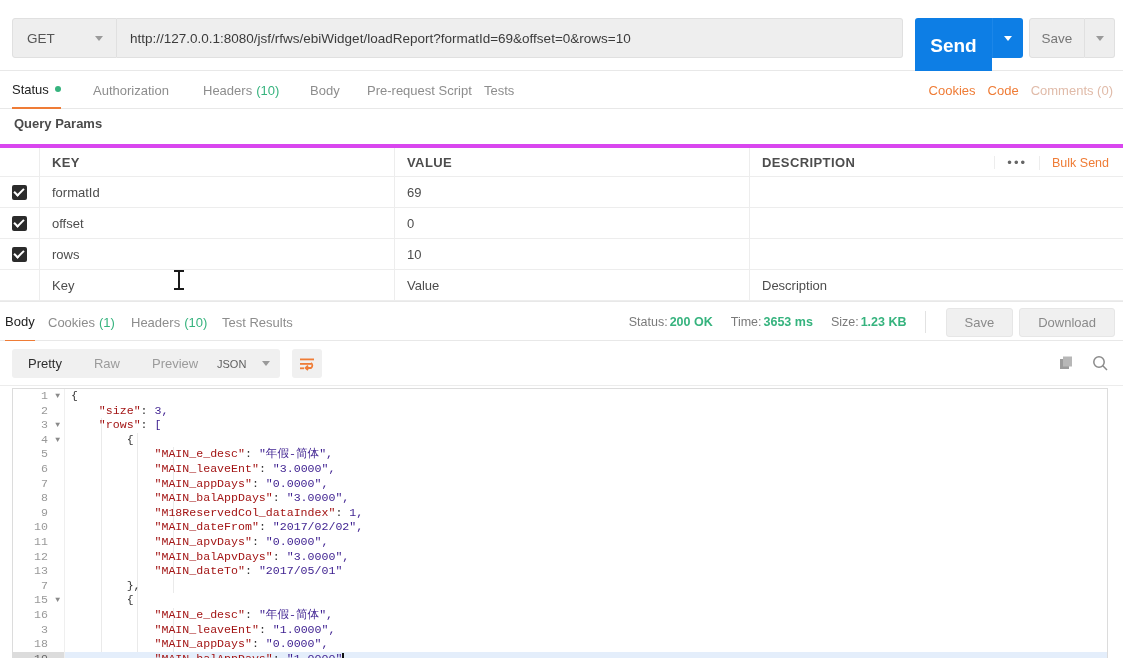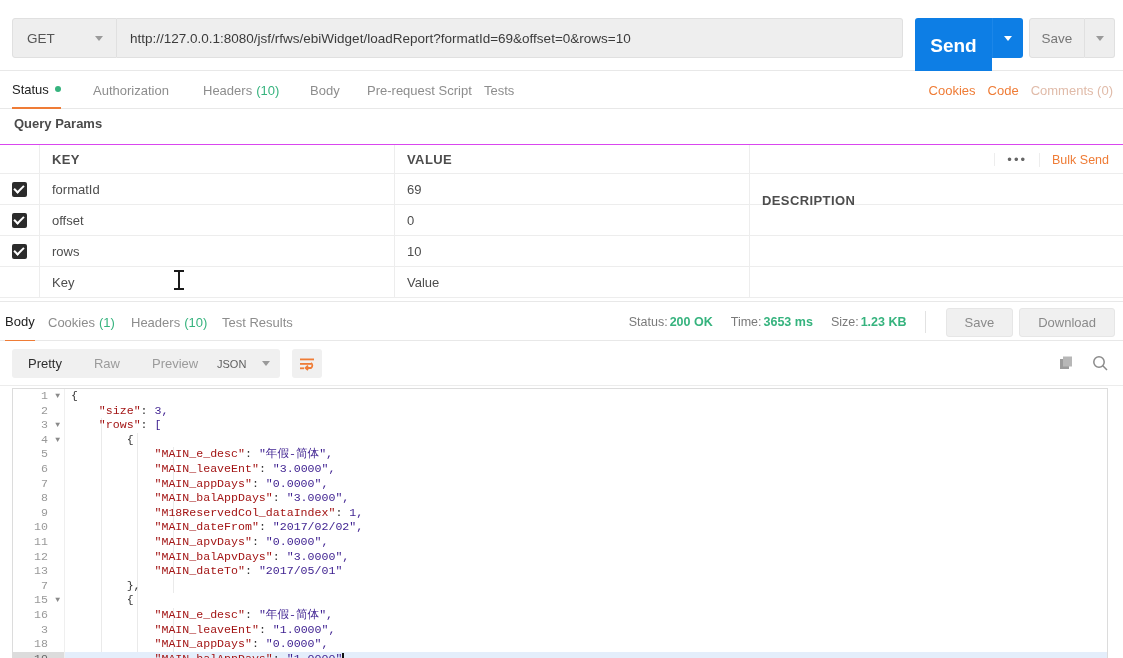--- a/index.html
+++ b/index.html
@@ -85,29 +85,29 @@
   .lnk-cookies, .lnk-code { color: #ef7c36; cursor: pointer; }
   .lnk-comments { color: #e0bba9; cursor: pointer; }
 
   
   .qp-title {
     position: absolute; left: 14px; top: 116px; font-size: 13px;
     color: #4b4b4b; font-weight: bold;
   }
   .ptable {
     position: absolute; left: 0; top: 144px; width: 1123px;
-    border-top: 1px solid #d946ef;
+    border-top: 4px solid #d946ef;
   }
   .prow { display: flex; height: 31px; border-bottom: 1px solid #ededed; }
   .prow.head { height: 29px; }
   .pcell { display: flex; align-items: center; height: 100%; }
   .c-check { width: 40px; justify-content: center; border-right: 1px solid #ededed; }
   .c-key { width: 355px; padding-left: 12px; border-right: 1px solid #ededed; }
   .c-val { width: 355px; padding-left: 12px; border-right: 1px solid #ededed; }
-  .c-desc { flex: 1; padding-left: 12px; margin-top: 41px; }
+  .c-desc { flex: 1; padding-left: 12px; }
   .head .pcell { font-size: 10.5px; font-weight: bold; color: #5a5a5a; letter-spacing: .4px; }
   .prow .pcell { font-size: 13px; color: #4d4d4d; }
   .ph { color: #b3b3b3; }
   .chk {
     width: 15px; height: 15px; background: #2b2b2b; border-radius: 2px;
     position: relative; cursor: pointer;
   }
   .chk::after {
     content: ""; position: absolute; left: 4px; top: 1.5px;
     width: 4px; height: 8px; border: solid #fff;

